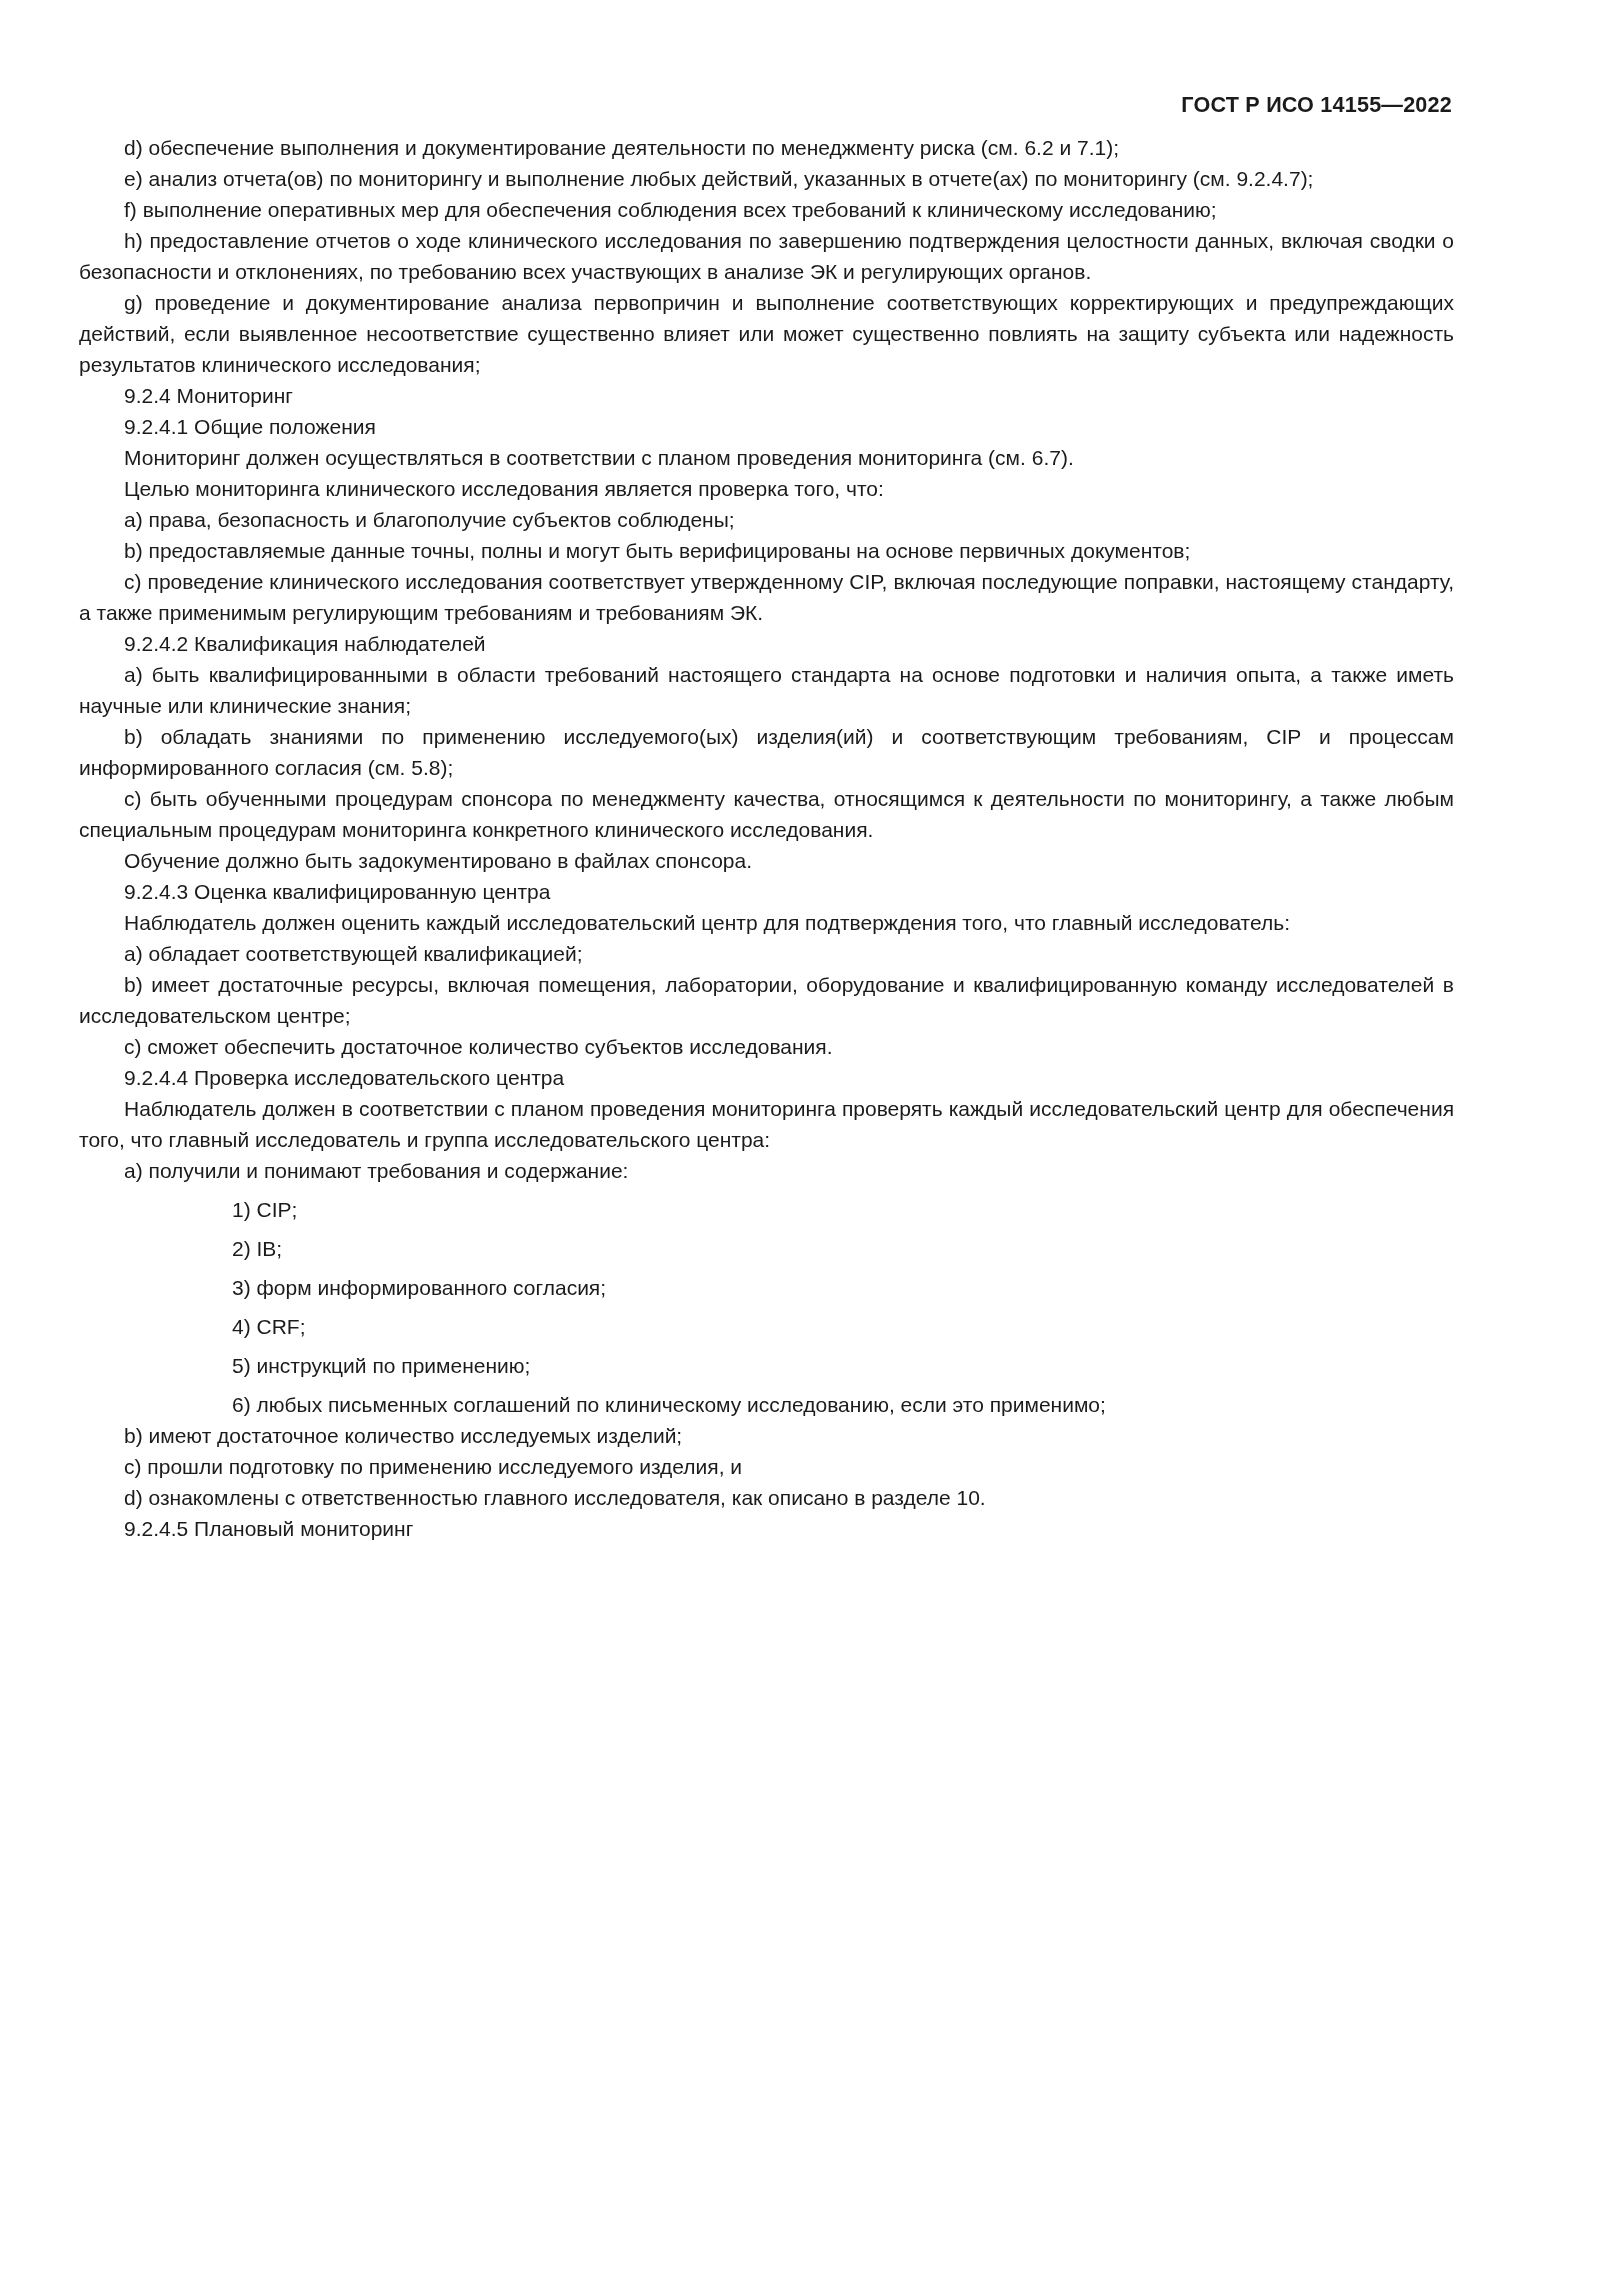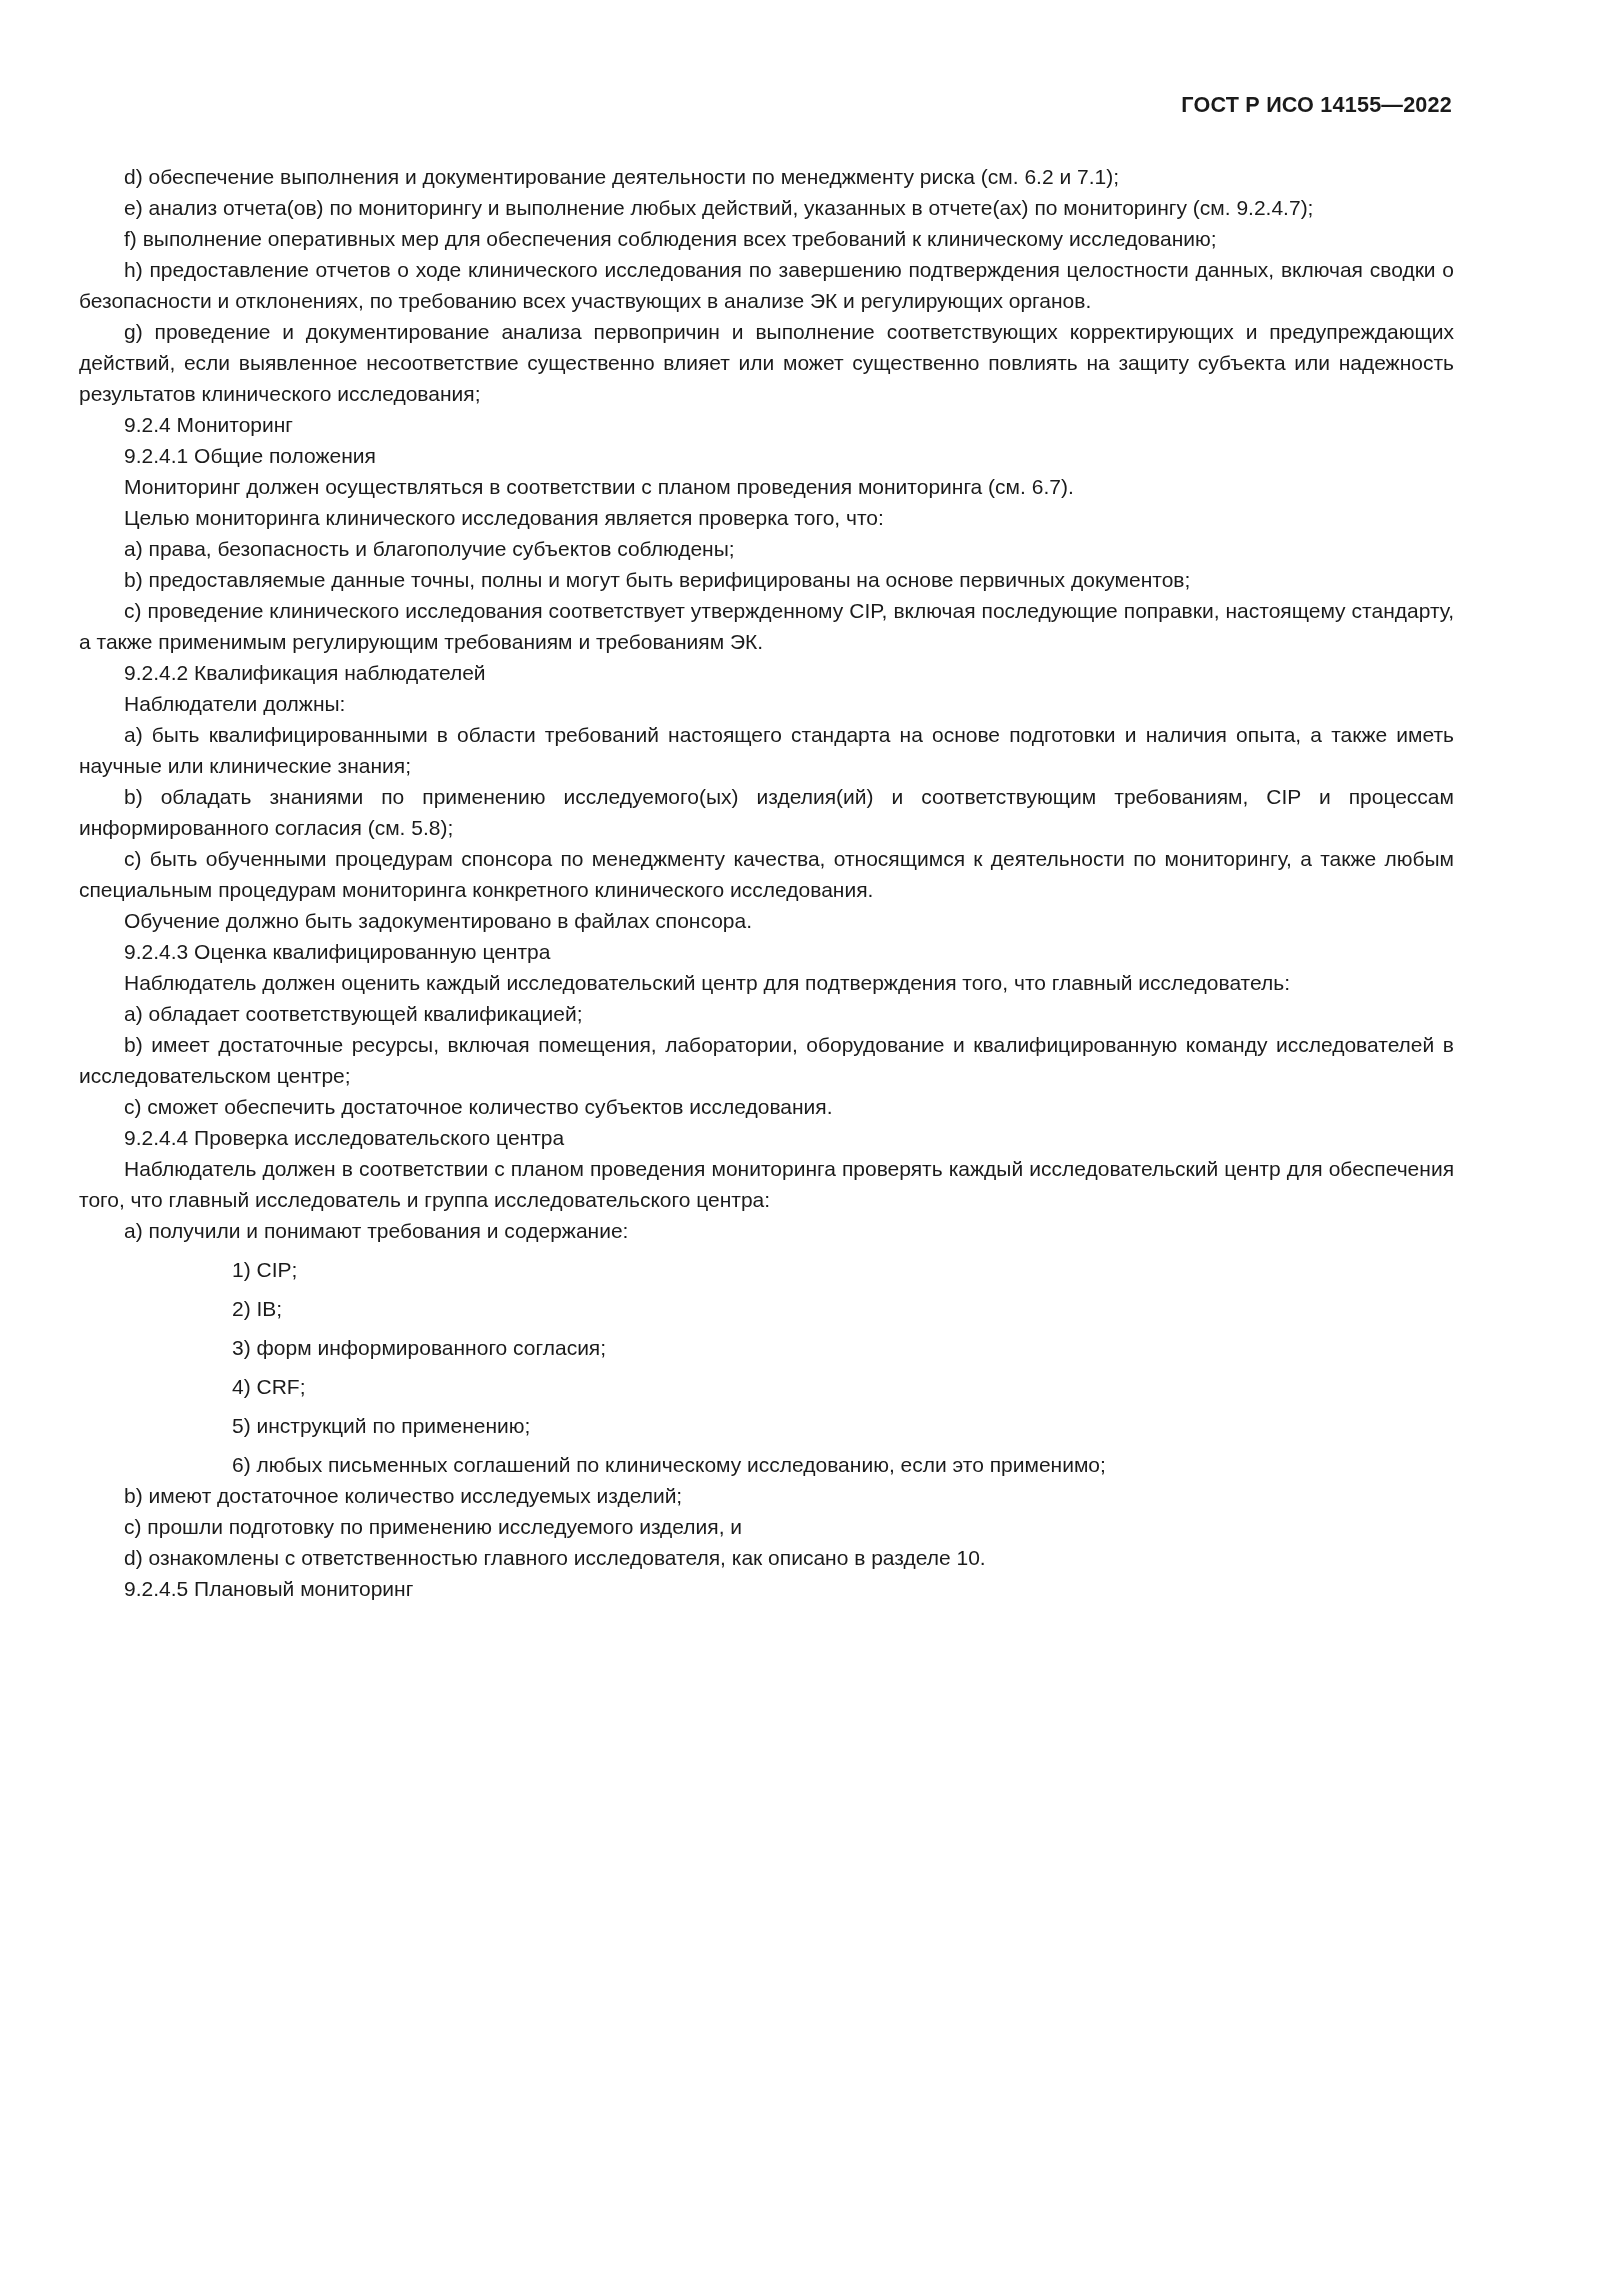--- a/index.html
+++ b/index.html
@@ -19,21 +19,21 @@
   .doc-header {
     position: absolute;
     top: 92px;
     right: 169px;
     font-size: 21.6px;
     font-weight: 700;
     letter-spacing: 0.2px;
   }
   .doc-body {
     position: absolute;
-    top: 161px;
+    top: 132px;
     left: 79px;
     right: 167px;
     font-size: 21px;
     line-height: 31px;
   }
   .para {
     text-align: justify;
     text-indent: 45px;
     margin: 0;
   }
@@ -67,21 +67,20 @@
       <div class="para body">h) предоставление отчетов о ходе клинического исследования по завершению подтверждения целостности данных, включая сводки о безопасности и отклонениях, по требованию всех участвующих в анализе ЭК и регулирующих органов.</div>
       <div class="para body">g) проведение и документирование анализа первопричин и выполнение соответствующих корректирующих и предупреждающих действий, если выявленное несоответствие существенно влияет или может существенно повлиять на защиту субъекта или надежность результатов клинического исследования;</div>
       <div class="para heading">9.2.4 Мониторинг</div>
       <div class="para body">9.2.4.1 Общие положения</div>
       <div class="para body">Мониторинг должен осуществляться в соответствии с планом проведения мониторинга (см. 6.7).</div>
       <div class="para body">Целью мониторинга клинического исследования является проверка того, что:</div>
       <div class="para body">a) права, безопасность и благополучие субъектов соблюдены;</div>
       <div class="para body">b) предоставляемые данные точны, полны и могут быть верифицированы на основе первичных документов;</div>
       <div class="para body">c) проведение клинического исследования соответствует утвержденному CIP, включая последующие поправки, настоящему стандарту, а также применимым регулирующим требованиям и требованиям ЭК.</div>
       <div class="para body">9.2.4.2 Квалификация наблюдателей</div>
-      <div class="para body">Наблюдатели должны:</div>
       <div class="para body">a) быть квалифицированными в области требований настоящего стандарта на основе подготовки и наличия опыта, а также иметь научные или клинические знания;</div>
       <div class="para body">b) обладать знаниями по применению исследуемого(ых) изделия(ий) и соответствующим требованиям, CIP и процессам информированного согласия (см. 5.8);</div>
       <div class="para body">c) быть обученными процедурам спонсора по менеджменту качества, относящимся к деятельности по мониторингу, а также любым специальным процедурам мониторинга конкретного клинического исследования.</div>
       <div class="para body">Обучение должно быть задокументировано в файлах спонсора.</div>
       <div class="para body">9.2.4.3 Оценка квалифицированную центра</div>
       <div class="para body">Наблюдатель должен оценить каждый исследовательский центр для подтверждения того, что главный исследователь:</div>
       <div class="para body">a) обладает соответствующей квалификацией;</div>
       <div class="para body">b) имеет достаточные ресурсы, включая помещения, лаборатории, оборудование и квалифицированную команду исследователей в исследовательском центре;</div>
       <div class="para body">c) сможет обеспечить достаточное количество субъектов исследования.</div>
       <div class="para body">9.2.4.4 Проверка исследовательского центра</div>

